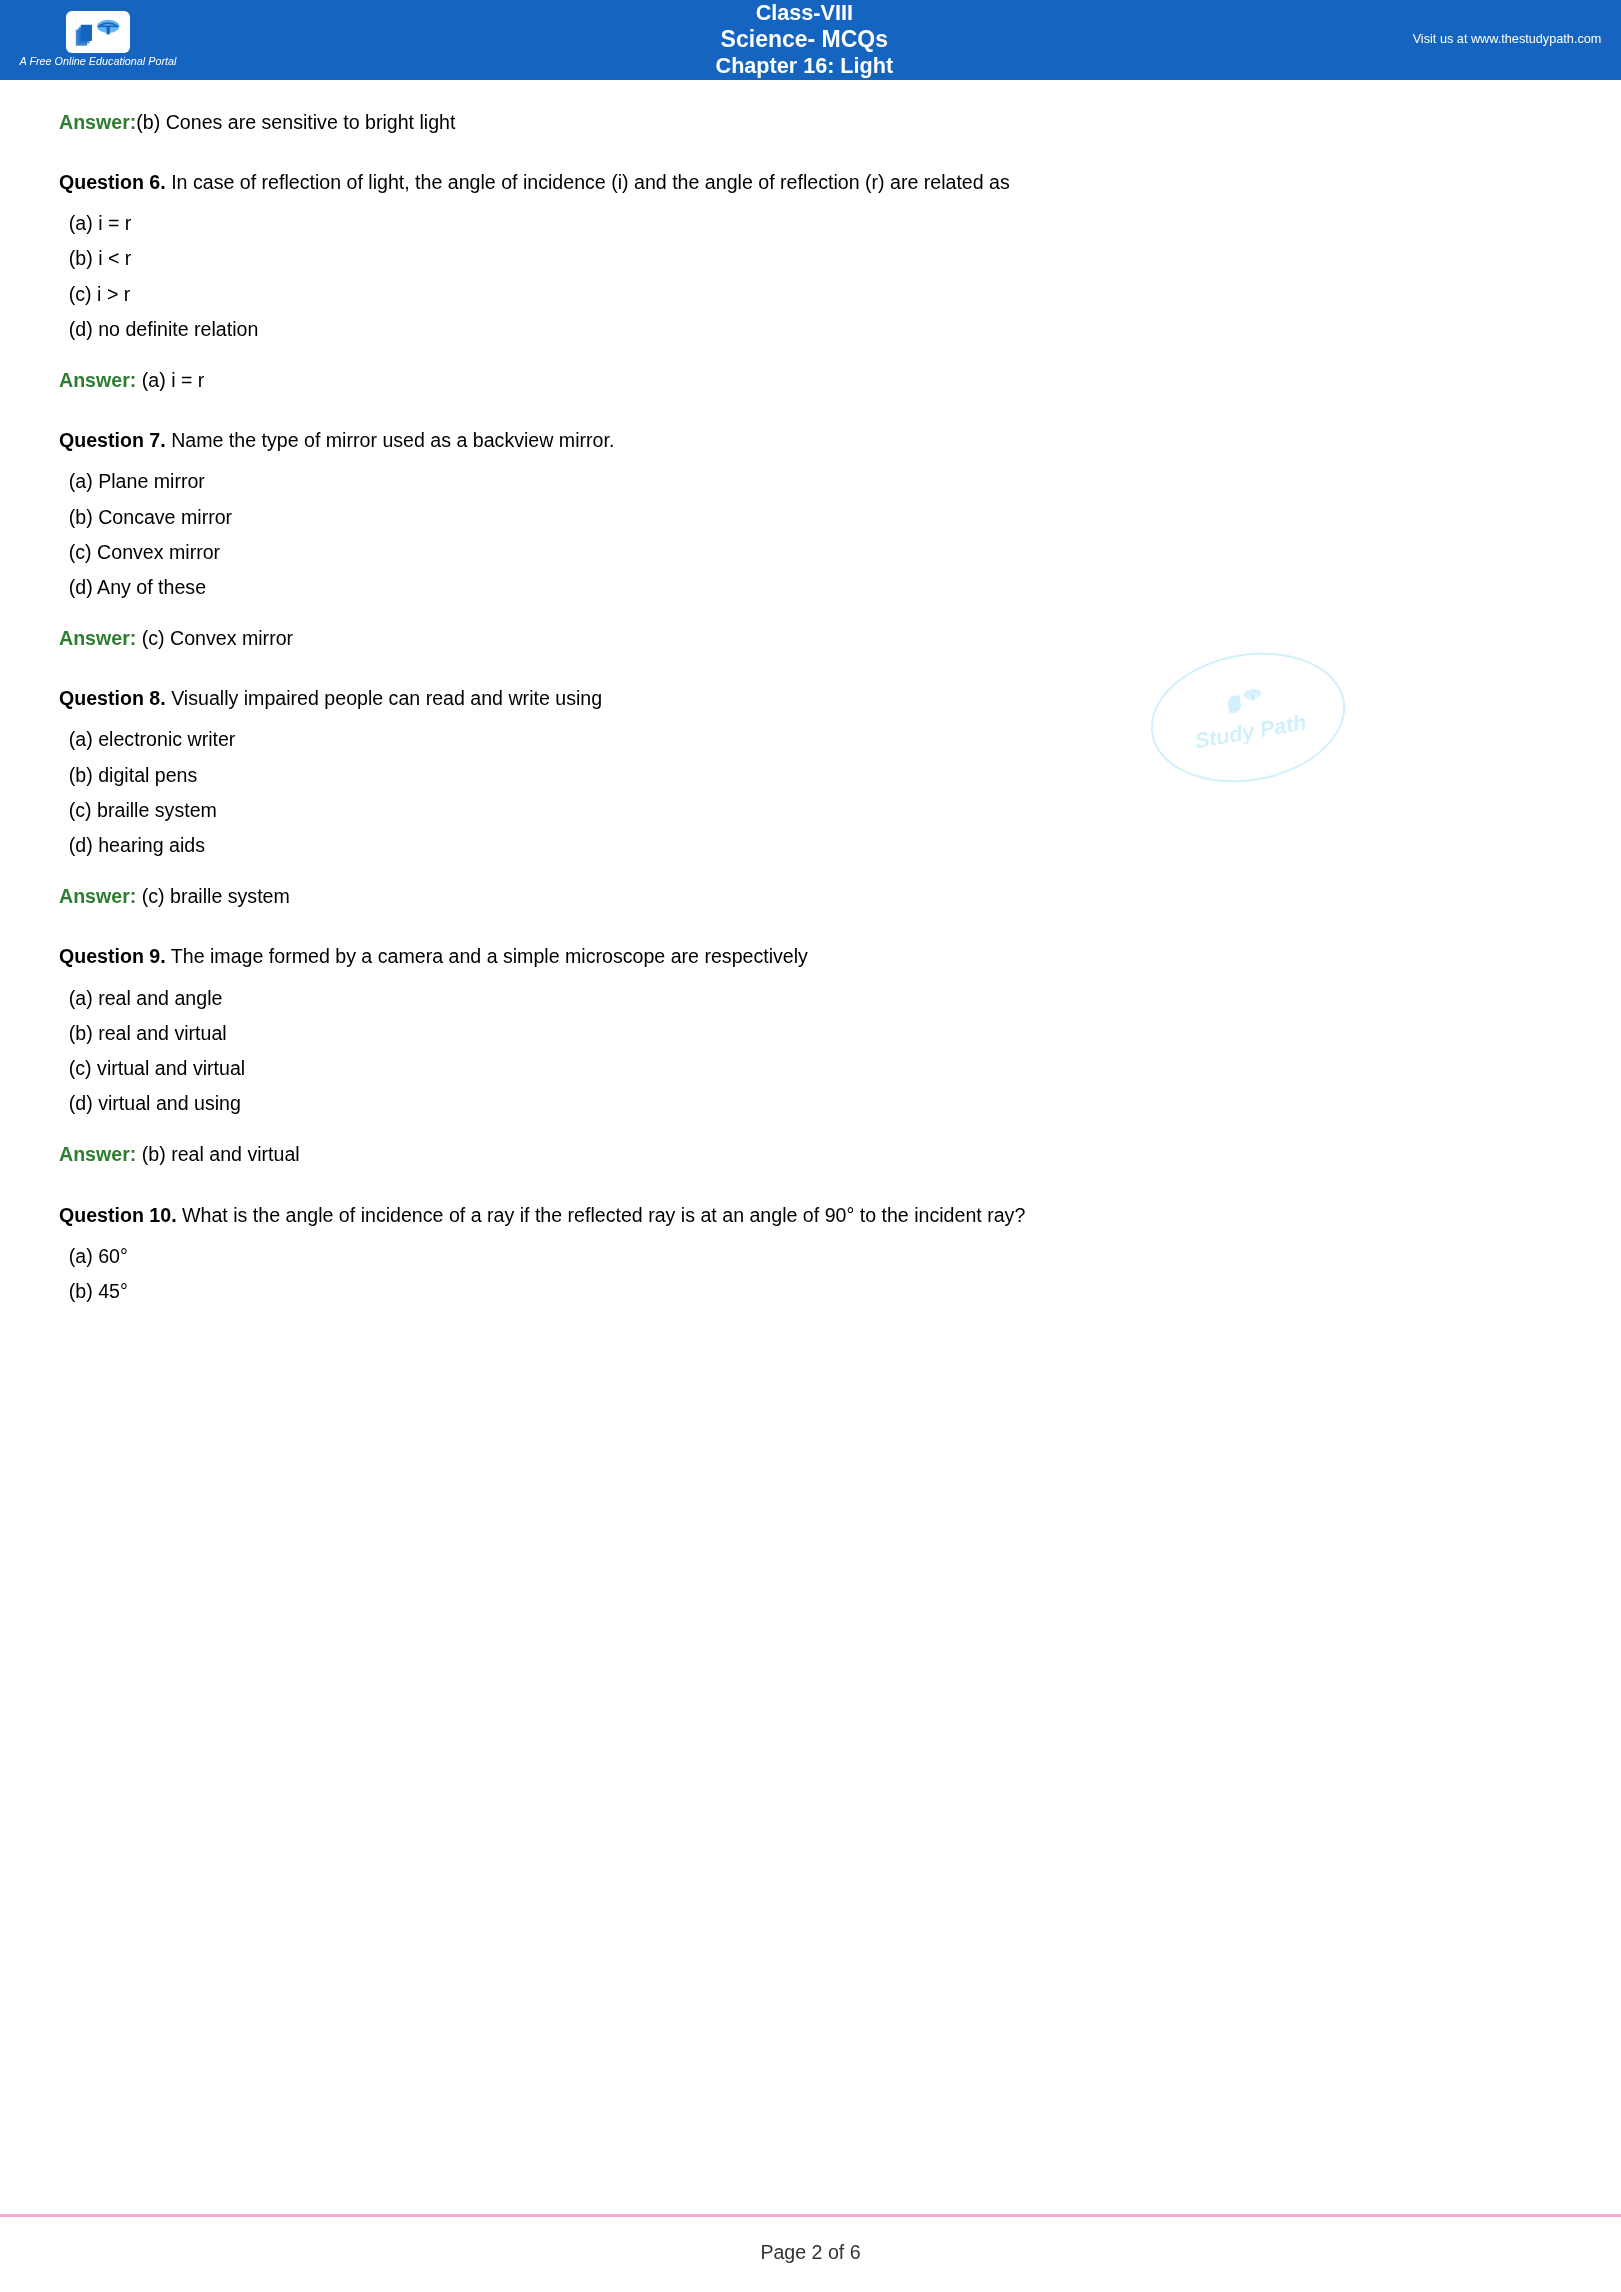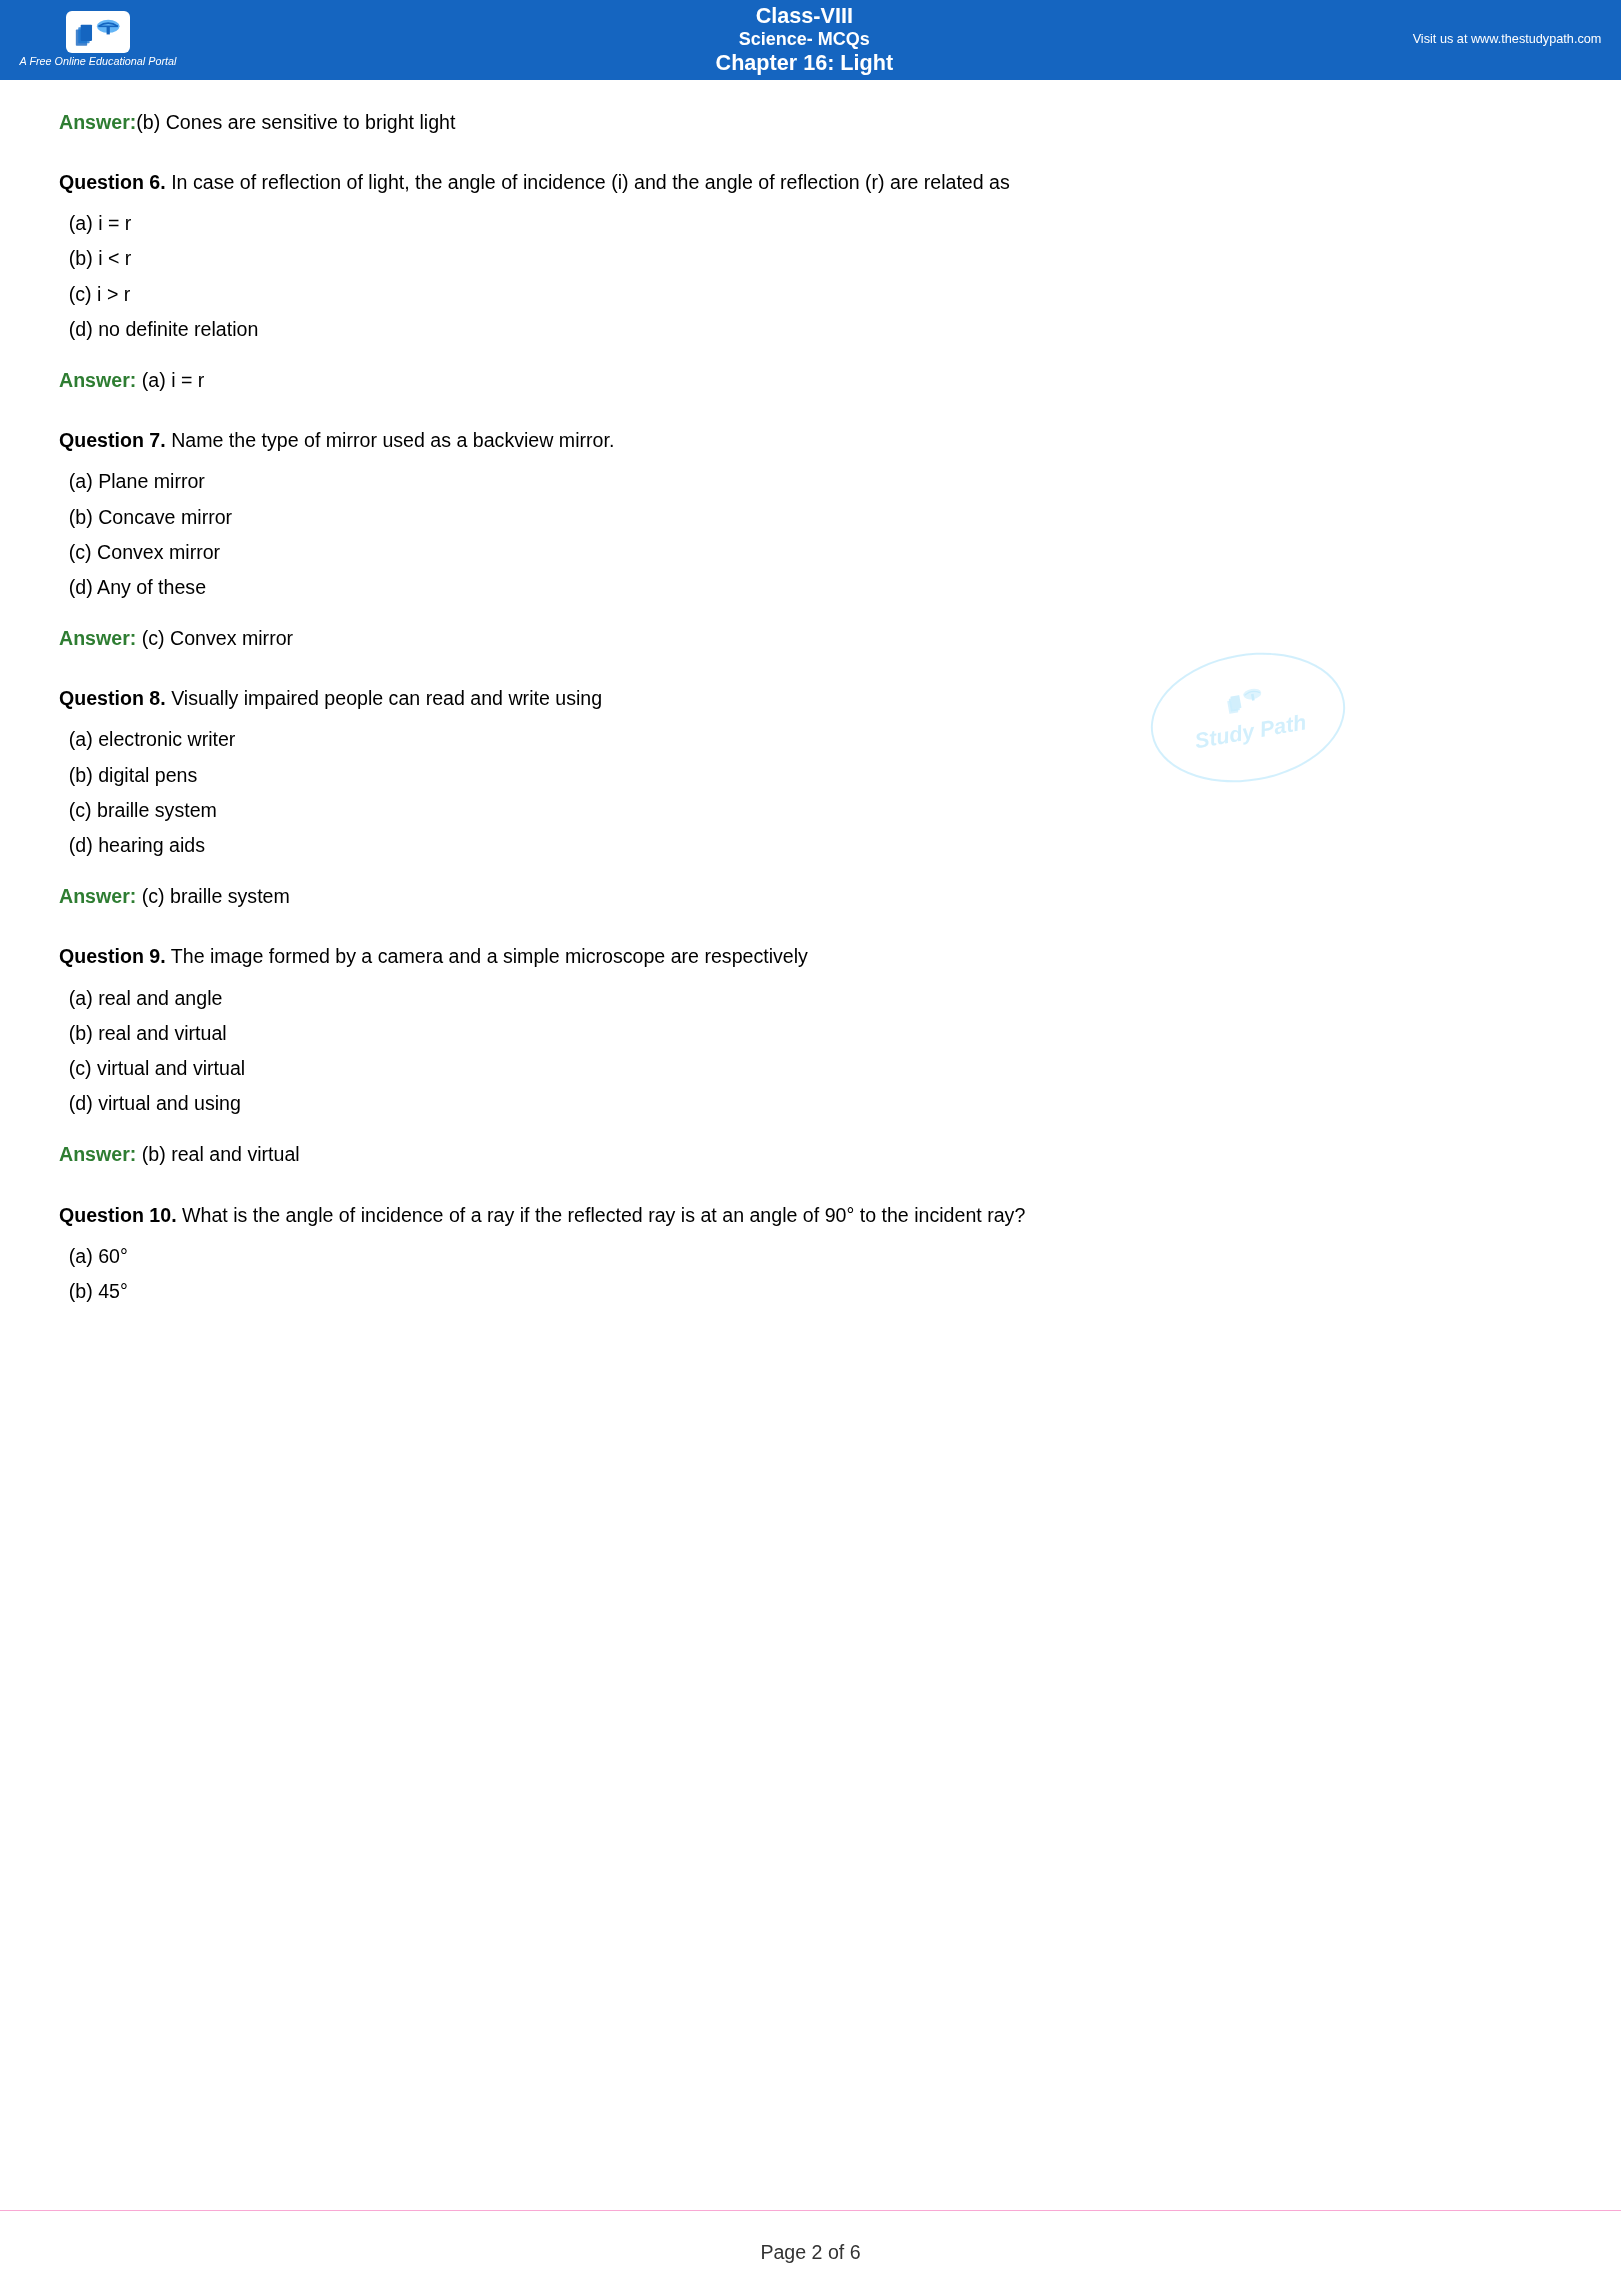--- a/index.html
+++ b/index.html
@@ -58,21 +58,21 @@
       flex: 1;
       text-align: center;
     }
 
     .header-center .class-title {
       font-size: 21.6px;
       font-weight: bold;
     }
 
     .header-center .subject-title {
-      font-size: 18px;
+      font-size: 23px;
       font-weight: bold;
     }
 
     .header-center .chapter-title {
       font-size: 21.6px;
       font-weight: bold;
     }
 
     .header-right {
       font-size: 12.7px;
@@ -151,22 +151,22 @@
     }
 
     .footer {
       position: absolute;
       bottom: 29px;
       left: 0;
       right: 0;
       text-align: center;
       font-size: 19.6px;
       color: #333;
-      border-top: 1px solid #f9a8d4;
-      padding-top: 30px;
+      border-top: 3px solid #f9a8d4;
+      padding-top: 24px;
     }
 
     .separator {
       height: 2px;
       background: #1565C0;
       margin: 0;
     }
   </style>
 </head>
 <body>

